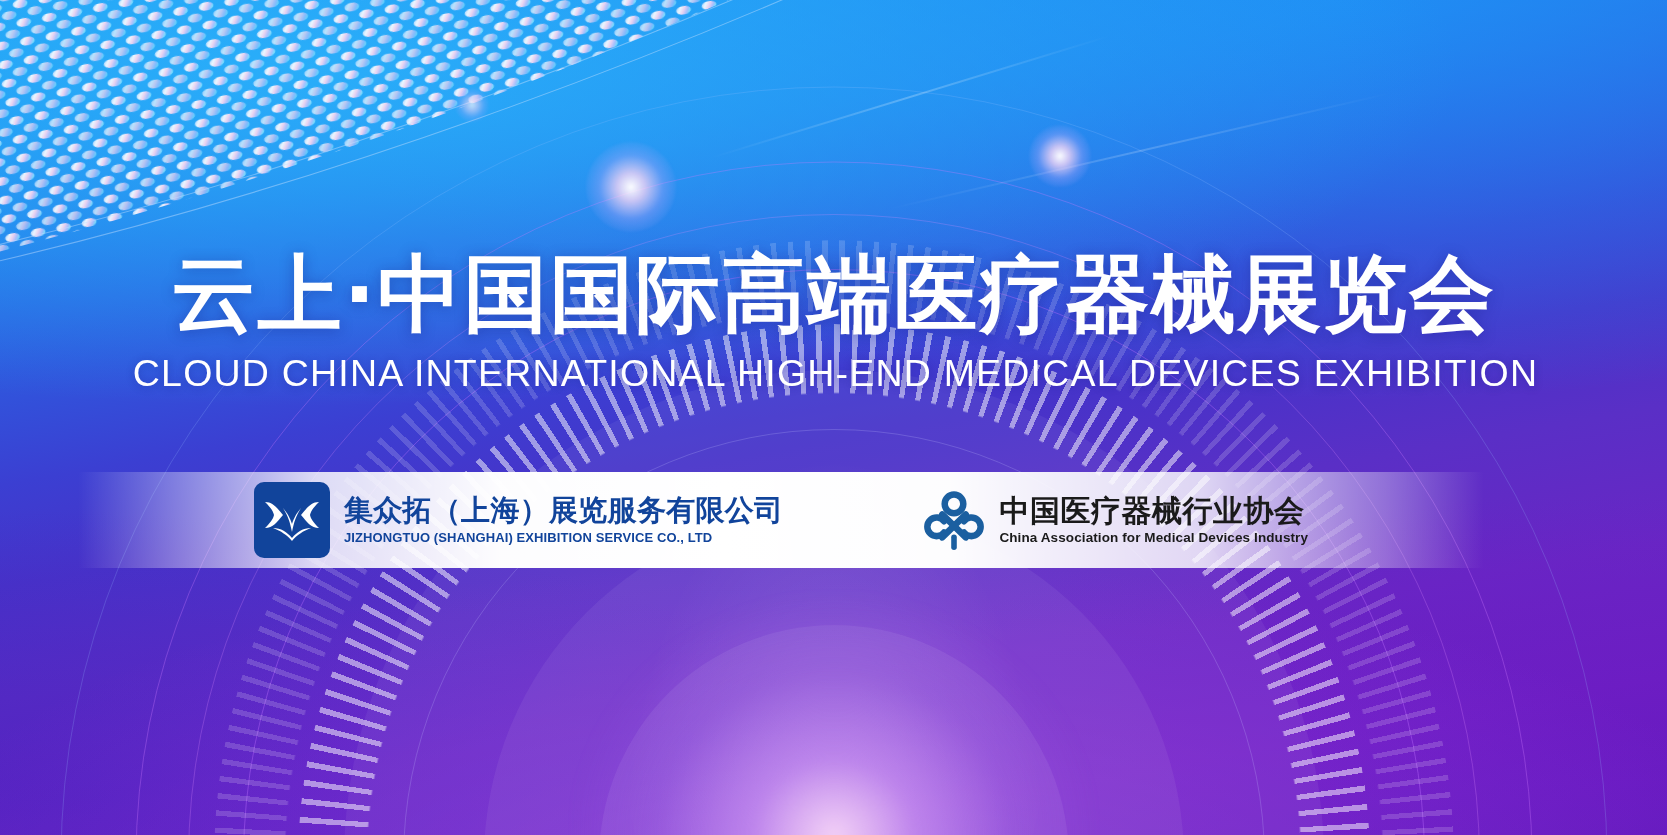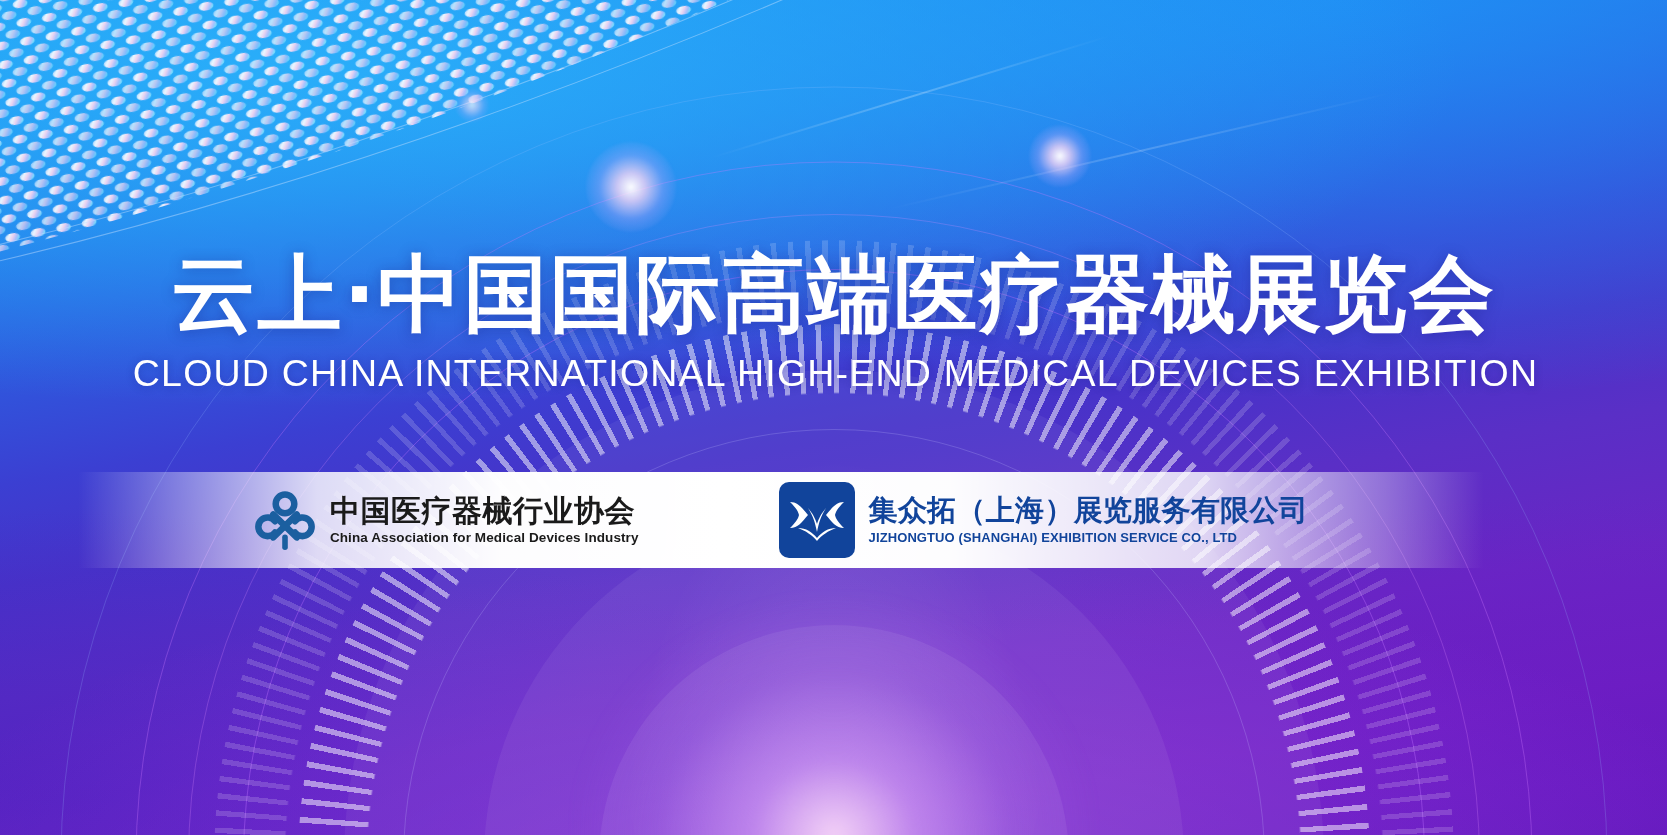--- a/index.html
+++ b/index.html
@@ -294,48 +294,48 @@
   <div class="orb" style="left:455px;top:88px;width:34px;height:34px;opacity:.7;"></div>
 
   <div class="title-wrap">
     <div class="title-cn">云上·中国国际高端医疗器械展览会</div>
     <div class="title-en">CLOUD CHINA INTERNATIONAL HIGH-END MEDICAL DEVICES EXHIBITION</div>
   </div>
 
   <div class="logo-banner">
 
     <div class="logo-unit">
+      <div class="jzt-mark">
+        <svg width="58" height="44" viewBox="0 0 58 44" xmlns="http://www.w3.org/2000/svg">
+          <g fill="#ffffff">
+            <path d="M2,4 C10,4 14,10 20,17 C14,24 10,30 2,30 C8,24 10,21 11,17 C10,13 8,10 2,4 Z"></path>
+            <path d="M56,4 C48,4 44,10 38,17 C44,24 48,30 56,30 C50,24 48,21 47,17 C48,13 50,10 56,4 Z"></path>
+            <path d="M20,10 C25,16 27,20 29,26 C31,20 33,16 38,10 C33,18 31,24 29,34 C27,24 25,18 20,10 Z"></path>
+            <path d="M10,30 C18,30 24,34 29,40 C34,34 40,30 48,30 C40,33 34,37 29,43 C24,37 18,33 10,30 Z"></path>
+          </g>
+        </svg>
+      </div>
+      <div class="jzt-text">
+        <div class="jzt-cn">集众拓（上海）展览服务有限公司</div>
+        <div class="jzt-en">JIZHONGTUO (SHANGHAI) EXHIBITION SERVICE CO., LTD</div>
+      </div>
+    </div>
+
+    <div class="logo-unit">
       <svg class="camdi-mark" viewBox="0 0 100 100" xmlns="http://www.w3.org/2000/svg">
         <g fill="none" stroke="#1b5fa0" stroke-width="10.5" stroke-linecap="round">
           <circle cx="50" cy="24" r="15"></circle>
           <path d="M34 52 A15 15 0 1 0 34 70"></path>
           <path d="M66 52 A15 15 0 1 1 66 70"></path>
           <path d="M31 41 L69 78"></path>
           <path d="M69 41 L31 78"></path>
           <path d="M50 78 L50 94" stroke-width="9"></path>
         </g>
       </svg>
       <div class="camdi-text">
         <div class="camdi-cn">中国医疗器械行业协会</div>
         <div class="camdi-en">China Association for Medical Devices Industry</div>
       </div>
     </div>
 
-    <div class="logo-unit">
-      <div class="jzt-mark">
-        <svg width="58" height="44" viewBox="0 0 58 44" xmlns="http://www.w3.org/2000/svg">
-          <g fill="#ffffff">
-            <path d="M2,4 C10,4 14,10 20,17 C14,24 10,30 2,30 C8,24 10,21 11,17 C10,13 8,10 2,4 Z"></path>
-            <path d="M56,4 C48,4 44,10 38,17 C44,24 48,30 56,30 C50,24 48,21 47,17 C48,13 50,10 56,4 Z"></path>
-            <path d="M20,10 C25,16 27,20 29,26 C31,20 33,16 38,10 C33,18 31,24 29,34 C27,24 25,18 20,10 Z"></path>
-            <path d="M10,30 C18,30 24,34 29,40 C34,34 40,30 48,30 C40,33 34,37 29,43 C24,37 18,33 10,30 Z"></path>
-          </g>
-        </svg>
-      </div>
-      <div class="jzt-text">
-        <div class="jzt-cn">集众拓（上海）展览服务有限公司</div>
-        <div class="jzt-en">JIZHONGTUO (SHANGHAI) EXHIBITION SERVICE CO., LTD</div>
-      </div>
-    </div>
-
   </div>
 
 </div>
 
 </body></html>

